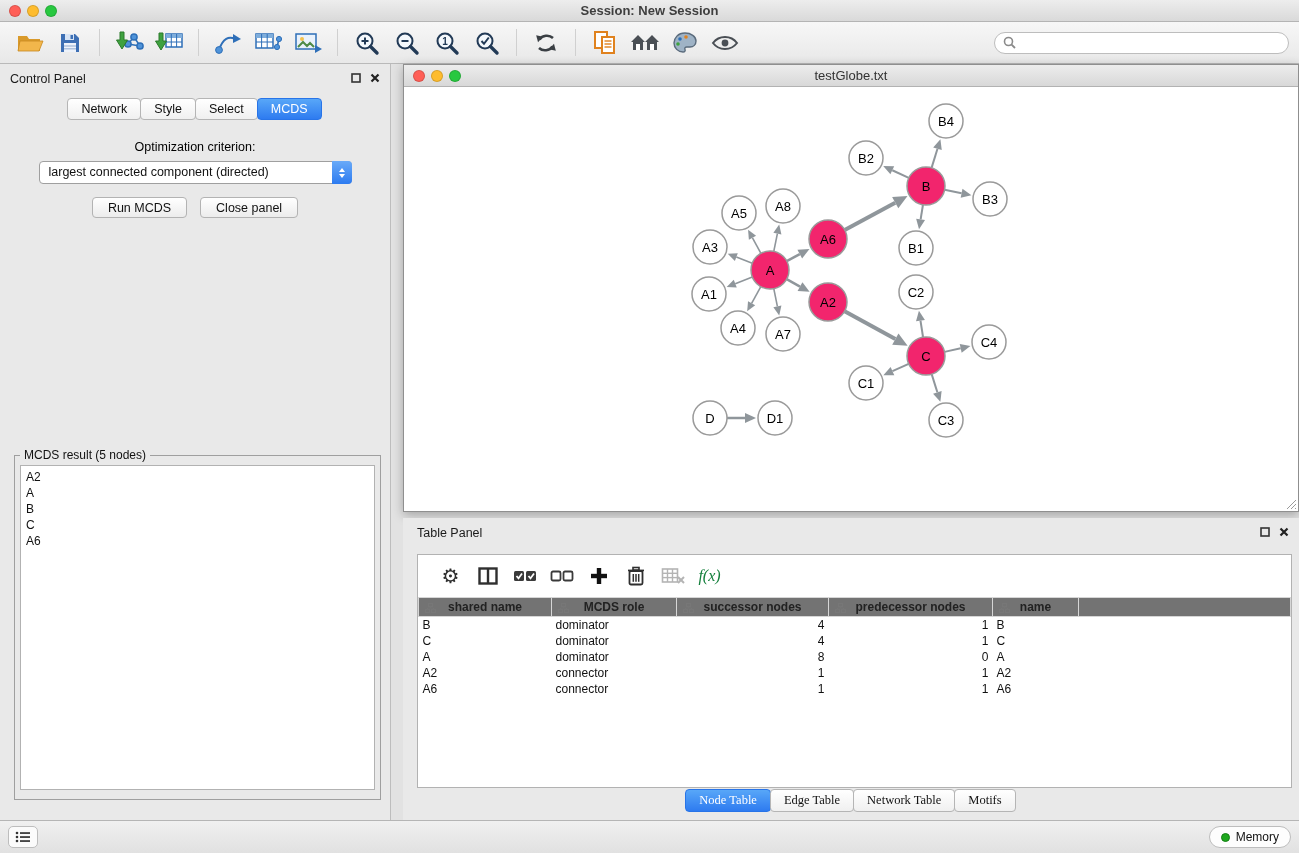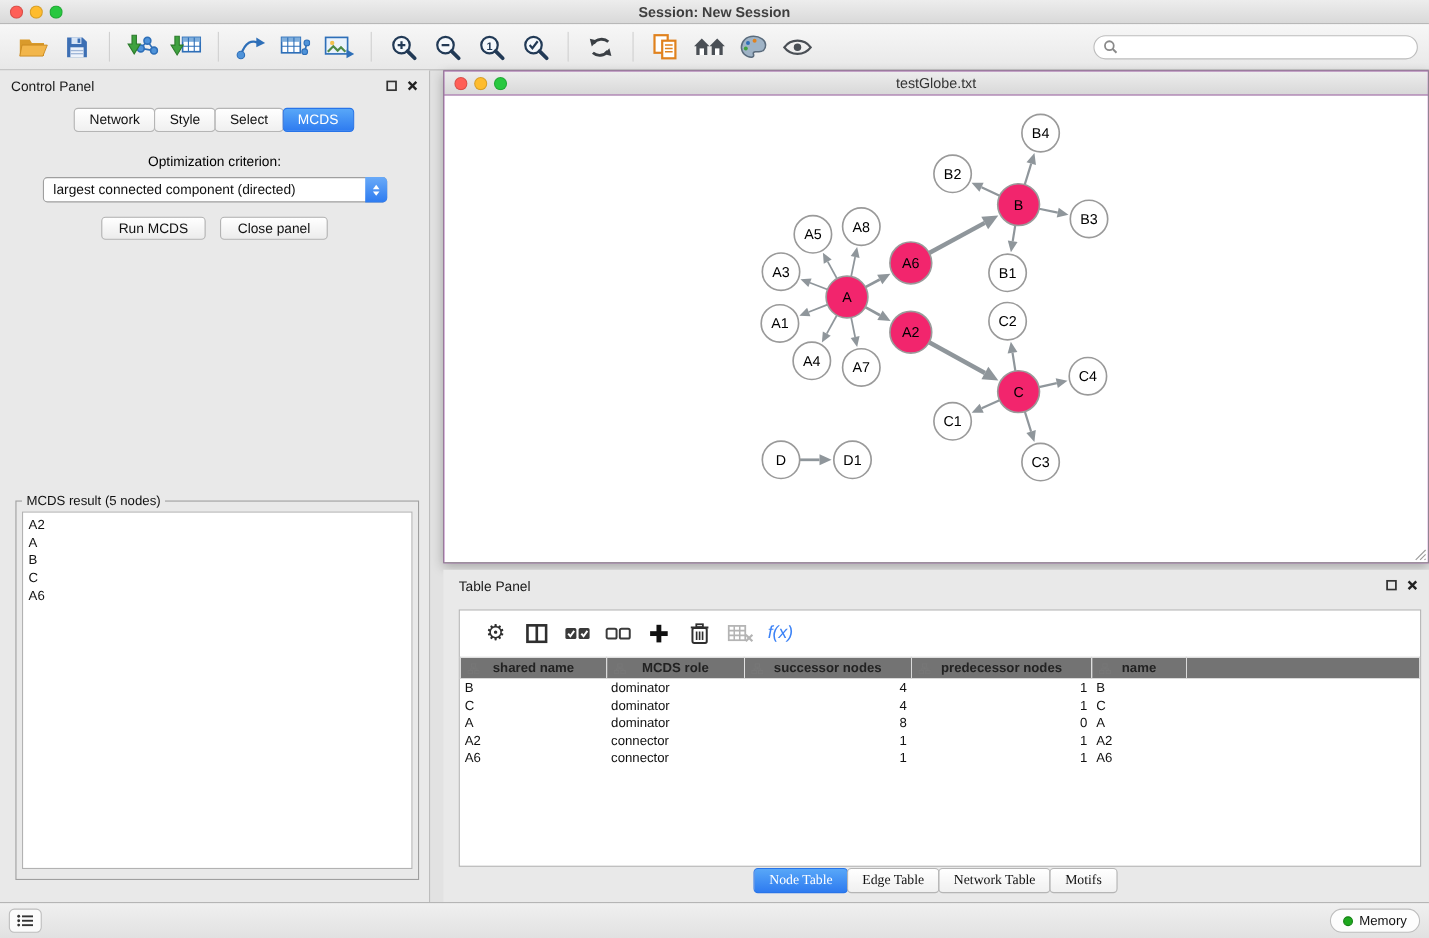--- a/index.html
+++ b/index.html
@@ -46,32 +46,32 @@
   .btn-row { margin-top:13px; display:flex; justify-content:center; gap:13px; }
   .mac-btn { height:21px; padding:0 15px; font-size:12.5px; border:1px solid #b3b3b3; border-radius:4px;
     background:linear-gradient(#ffffff,#ececec); color:#111; font-family:inherit; }
   .result-group { position:absolute; left:14px; right:9px; top:391px; height:345px; border:1px solid #9f9f9f; }
   .result-legend { position:absolute; top:-8px; left:5px; background:#e9e9e9; padding:0 4px; font-size:12px; color:#111; }
   .result-list { position:absolute; left:5px; right:5px; top:9px; bottom:9px; background:#fff;
     border:1px solid #b2b2b2; padding:3px 5px; font-size:12px; line-height:16px; overflow:hidden; }
 
   
   .net-window { position:absolute; left:403px; top:64px; width:896px; height:448px;
-    background:#a21caf; border:1px solid #8f8f8f; box-shadow:0 3px 10px rgba(0,0,0,.28); }
+    background:#f0abfc; border:1px solid #8f8f8f; box-shadow:0 3px 10px rgba(0,0,0,.28); }
   .net-titlebar { position:relative; height:22px; background:linear-gradient(#ededed,#d8d8d8); border-bottom:1px solid #b2b2b2; }
   .net-canvas { position:absolute; left:0; top:22px; width:894px; height:424px; background:#fff; }
   .grip { position:absolute; right:1px; bottom:1px; }
 
   
   .table-panel { position:absolute; left:403px; top:518px; width:896px; height:302px; background:#e9e9e9; }
   .table-box { position:absolute; left:14px; top:36px; width:875px; height:234px; background:#fff; border:1px solid #b2b2b2; }
   .ttoolbar { height:42px; display:flex; align-items:center; padding-left:14px; gap:0; }
   .ttbtn { width:37px; height:30px; display:flex; align-items:center; justify-content:center; }
   .gear-glyph { font-size:20px; color:#2f2f2f; line-height:1; }
-  .fx-label { font-family:Liberation Sans, sans-serif; font-style:italic; font-size:16px; color:#3b82f6; }
+  .fx-label { font-family:Liberation Serif, serif; font-style:italic; font-size:16px; color:#15803d; }
   table.data { width:100%; border-collapse:collapse; table-layout:fixed; }
   table.data th { height:19px; background:#737373; border:1px solid #d6d6d6; border-left:none;
     font-size:12px; font-weight:bold; color:#222; position:relative; text-align:center; }
   table.data th:first-child { border-left:1px solid #d6d6d6; }
   table.data th .hicon { position:absolute; left:6px; top:4px; }
   table.data td { height:16px; font-size:12px; color:#111; padding:0 4px; white-space:nowrap; overflow:hidden; }
   td.num { text-align:right; padding-right:16px; }
   td.c0 { padding-left:8px; }
   td.c1 { padding-left:10px; }
   td.c4 { padding-left:12px; }

